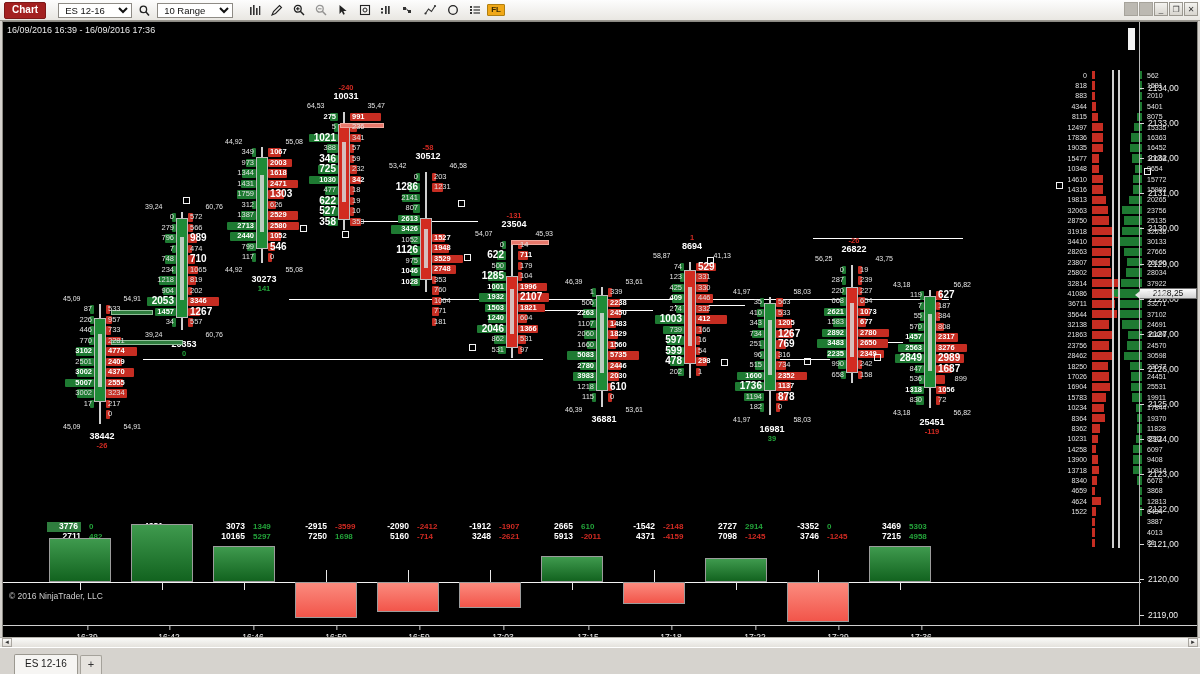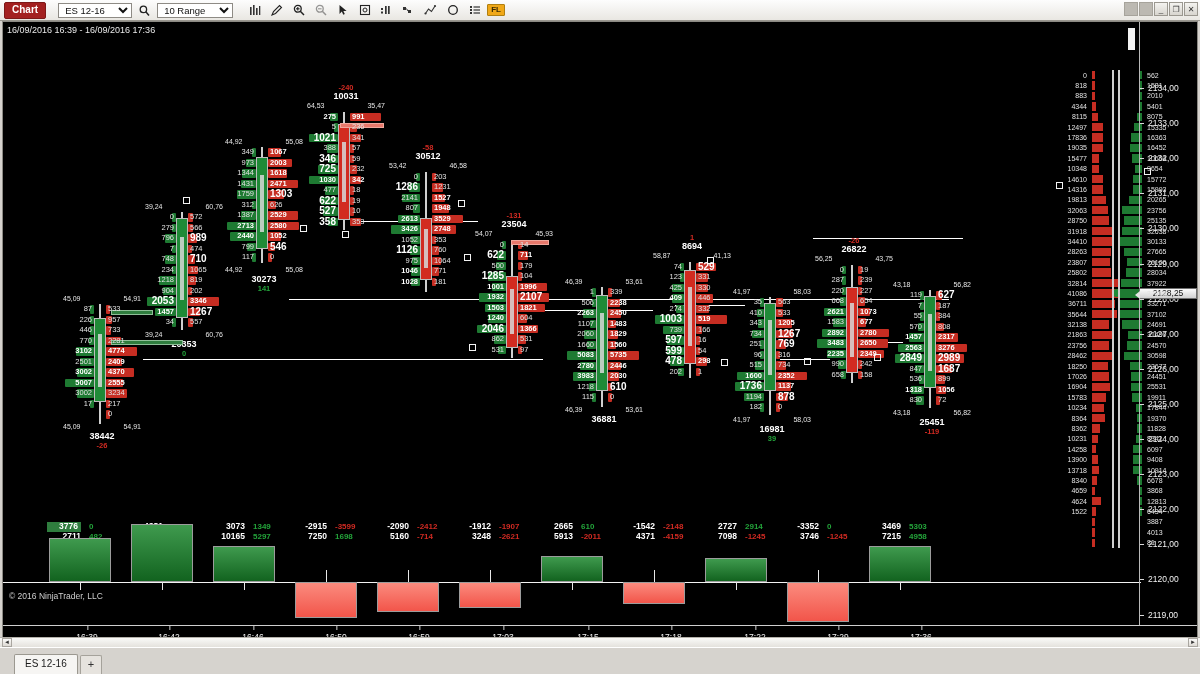--- a/index.html
+++ b/index.html
@@ -835,21 +835,21 @@
             </div>
             <div class="col colR" style="width: 33px;">
               <div class="cell" style="width: 33px;">
                 <div class="bar askbar" style="width: 4px;"></div>
                 <span class="txt">203</span>
               </div>
               <div class="cell" style="width: 33px;">
                 <div class="bar askbar" style="width: 10.8135px;"></div>
                 <span class="txt">1231</span>
               </div>
-              <div class="cell hi" style="width: 33px;">
+              <div class="cell hi" style="width: 33px; margin-top: 40px;">
                 <div class="bar askbar" style="width: 13.4137px;"></div>
                 <span class="txt">1527</span>
               </div>
               <div class="cell hi" style="width: 33px;">
                 <div class="bar askbar" style="width: 17.1119px;"></div>
                 <span class="txt">1948</span>
               </div>
               <div class="cell hi" style="width: 33px;">
                 <div class="bar askbar" style="width: 31px;"></div>
                 <span class="txt">3529</span>
@@ -1186,21 +1186,21 @@
               <div class="cell" style="width: 33px;">
                 <div class="bar askbar" style="width: 16.7995px;"></div>
                 <span class="txt">446</span>
               </div>
               <div class="cell" style="width: 33px;">
                 <div class="bar askbar" style="width: 12.5055px;"></div>
                 <span class="txt">332</span>
               </div>
               <div class="cell hi" style="width: 33px;">
                 <div class="bar askbar" style="width: 31px;"></div>
-                <span class="txt">519</span>
+                <span class="txt">412</span>
               </div>
               <div class="cell" style="width: 33px;">
                 <div class="bar askbar" style="width: 6.25273px;"></div>
                 <span class="txt">166</span>
               </div>
               <div class="cell" style="width: 33px;">
                 <div class="bar askbar" style="width: 4px;"></div>
                 <span class="txt">16</span>
               </div>
               <div class="cell" style="width: 33px;">
@@ -1532,21 +1532,21 @@
                 <span class="txt">3276</span>
               </div>
               <div class="cell hi big" style="width: 33px;">
                 <div class="bar askbar" style="width: 28.2842px;"></div>
                 <span class="txt">2989</span>
               </div>
               <div class="cell hi big" style="width: 33px;">
                 <div class="bar askbar" style="width: 15.9637px;"></div>
                 <span class="txt">1687</span>
               </div>
-              <div class="cell" style="width: 33px;">
+              <div class="cell" style="width: 33px; justify-content: flex-end;">
                 <div class="bar askbar" style="width: 8.50702px;"></div>
                 <span class="txt">899</span>
               </div>
               <div class="cell hi" style="width: 33px;">
                 <div class="bar askbar" style="width: 9.99267px;"></div>
                 <span class="txt">1056</span>
               </div>
               <div class="cell" style="width: 33px;">
                 <div class="bar askbar" style="width: 4px;"></div>
                 <span class="txt">72</span>

